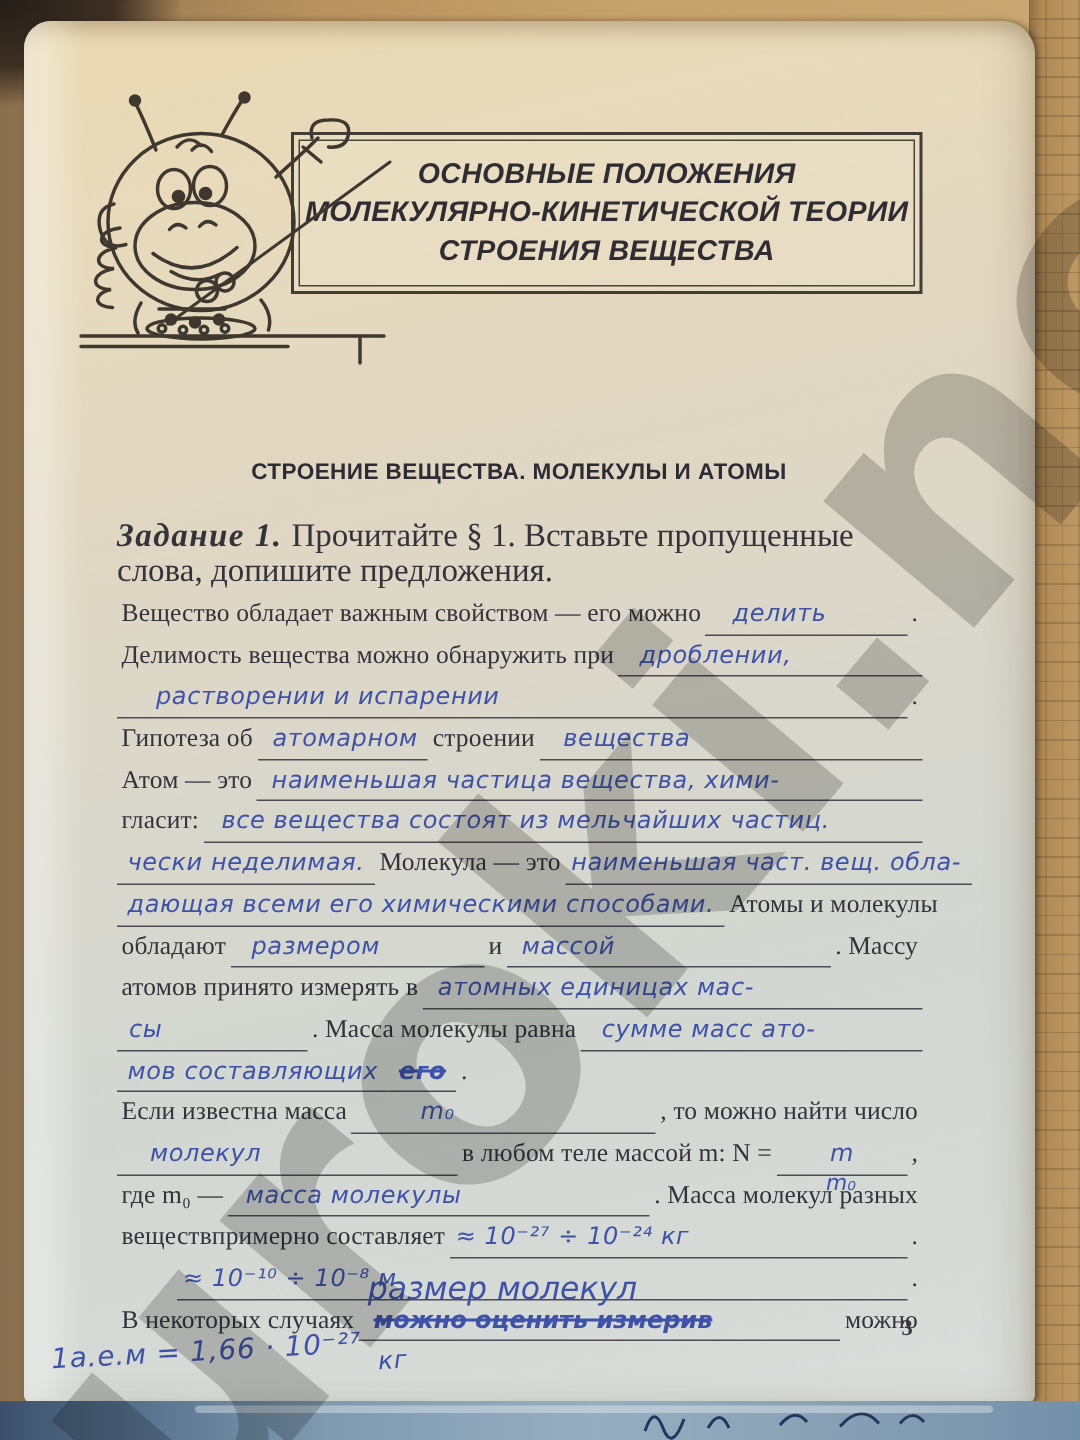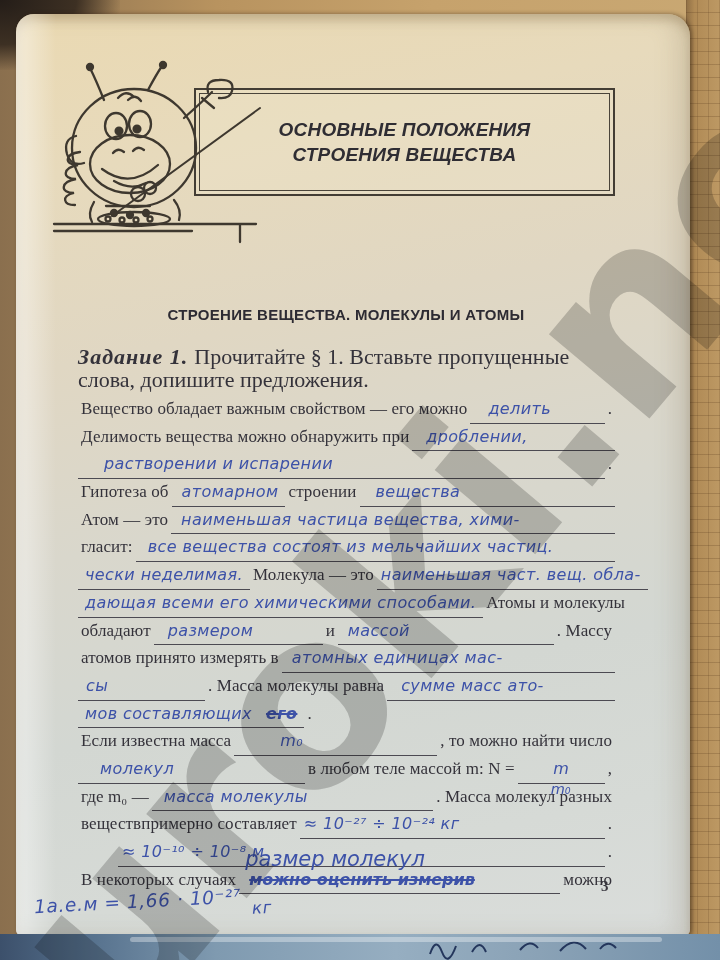--- a/index.html
+++ b/index.html
@@ -127,20 +127,21 @@
 
         <circle cx="96" cy="134" r="7"></circle>
           <circle cx="108" cy="128" r="6"></circle>
         <path d="M70 156 L218 48" stroke-width="2"></path>
       </g>
     </svg>
 
     <div class="title-box">
       <div class="title-box-inner">
         <div>ОСНОВНЫЕ ПОЛОЖЕНИЯ</div>
+        <div>МОЛЕКУЛЯРНО-КИНЕТИЧЕСКОЙ ТЕОРИИ</div>
         <div>СТРОЕНИЯ ВЕЩЕСТВА</div>
       </div>
     </div>
 
     <div class="heading">СТРОЕНИЕ ВЕЩЕСТВА. МОЛЕКУЛЫ И АТОМЫ</div>
 
     <div class="task">
       <span class="task-label">Задание 1.</span><span>Прочитайте § 1. Вставьте пропущенные слова, допишите предложения.</span>
     </div>
 

